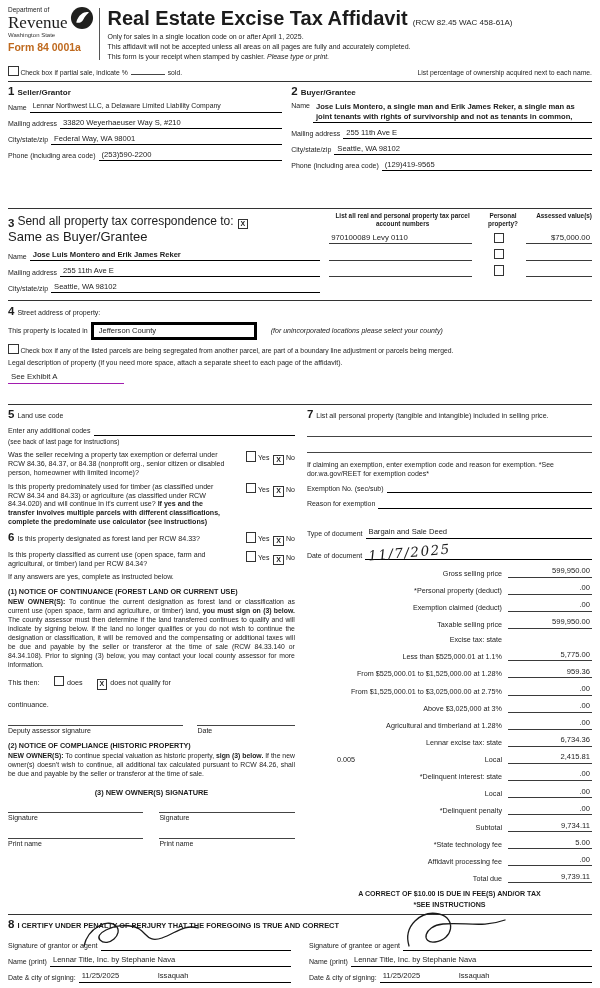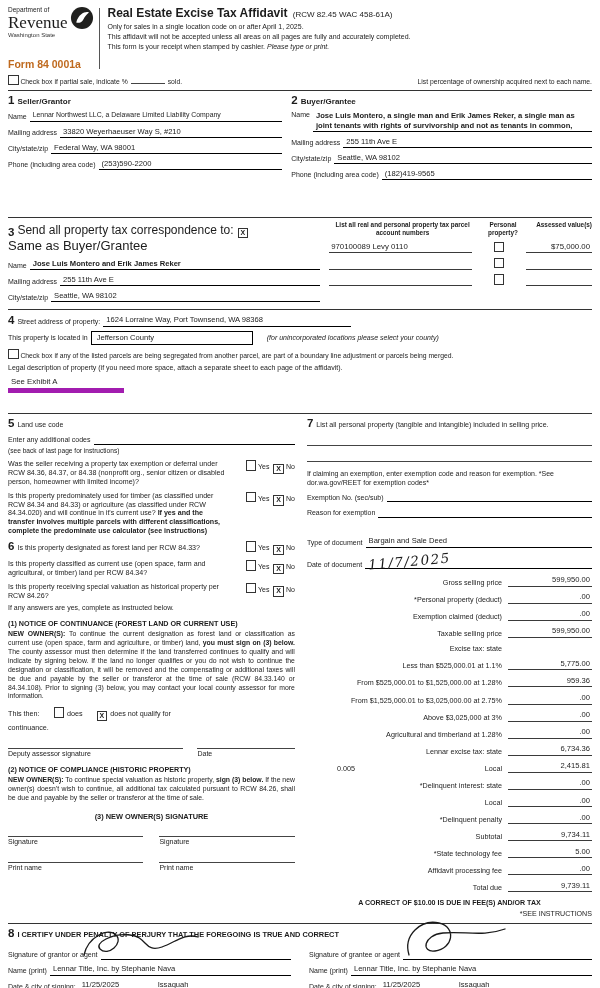--- a/index.html
+++ b/index.html
@@ -10,24 +10,24 @@
   .it{font-style:italic}
   
   .hdr{display:flex;align-items:flex-start}
   .agency{display:flex;align-items:flex-start;gap:3px}
   .dept-small{font-size:6.5px}
   .dept-big{font-size:17px;font-weight:normal;font-family:"Liberation Serif",serif;line-height:1}
   .dept-sub{font-size:6px;color:#333;margin-top:1px}
   .logo svg{display:block}
   .vrule{width:1px;background:#555;align-self:stretch;margin:2px 7px 2px 5px}
   .hdr-right{flex:1}
-  .title{font-size:12px;font-weight:bold}
+  .title{font-size:20px;font-weight:bold}
   .rcw{font-size:8px;margin-left:3px}
   .hnote{font-size:7px;margin-top:1.5px}
-  .form-no{color:#bf6a1f;font-weight:bold;font-size:10.5px;margin-top:18px}
+  .form-no{color:#bf6a1f;font-weight:bold;font-size:10.5px;margin-top:1px}
   .partial-row{display:flex;justify-content:space-between;font-size:6.8px;margin-top:4px;
                padding-bottom:4px;border-bottom:1px solid #333;align-items:flex-end}
   .pblank{display:inline-block;width:34px;border-bottom:1px solid #444;height:7px;margin:0 3px}
   .cb{display:inline-block;width:8.5px;height:8.5px;border:1px solid #333;font-size:7px;
       line-height:8px;text-align:center;font-weight:bold;vertical-align:-1.5px;background:#fff}
   
   .sechead{display:flex;align-items:flex-end;margin-top:2px}
   .secnum{font-size:11.5px;font-weight:bold;margin-right:3px;line-height:1}
   .sectitle{font-weight:bold;font-size:8px}
   .frow{display:flex;align-items:flex-end;margin-top:4.5px}
@@ -45,25 +45,25 @@
   .s3L{width:55%;padding-right:9px;box-sizing:border-box}
   .s3R{width:45%}
   .phead{display:flex;font-size:6.4px;font-weight:bold;text-align:center;gap:4px}
   .prow{display:flex;margin-top:4.5px;align-items:flex-end;gap:4px}
   .pc1{flex:1}
   .pc2{width:46px;text-align:center}
   .pc3{width:62px;text-align:right}
   .uline{border-bottom:1px solid #3a3a3a;min-height:9px;padding:0 2px 1px}
   
   .s4{border-bottom:1px solid #333;padding:3px 0 2px;min-height:82px}
-  .locbox{border:1px solid #000000;padding:1px 5px;min-width:150px;display:inline-block;font-size:7.6px}
+  .locbox{border:3px solid #000000;padding:1px 5px;min-width:150px;display:inline-block;font-size:7.6px}
   .locnote{font-size:7px;font-style:italic;margin-left:14px}
   .seg{font-size:6.8px;margin-top:4px}
   .legal{font-size:7px;margin-top:4px}
-  .exhibit{display:inline-block;min-width:110px;border-bottom:5px solid #a21caf;padding:1px 3px;margin-top:3px}
+  .exhibit{display:inline-block;min-width:110px;border-bottom:1px solid #a21caf;padding:1px 3px;margin-top:3px}
   .s4blank{height:18px}
   
   .s567{border-bottom:1px solid #333;padding:4px 0 4px;min-height:462px}
   .L57{width:50.5%;padding-right:8px;box-sizing:border-box}
   .R57{width:49.5%;padding-left:4px;box-sizing:border-box}
   .qrow{display:flex;margin-top:5px}
   .qtext{flex:1;padding-right:5px;font-size:7.1px}
   .yn{width:62px;white-space:nowrap;text-align:right;font-size:7px}
   .yn .cb{margin-left:4px;margin-right:2px}
   .tinynote{font-size:6.6px;margin-top:2px}
@@ -84,21 +84,21 @@
   .hand{font-family:"DejaVu Serif",serif;font-style:italic;font-size:13.5px;letter-spacing:1.5px;
         display:inline-block;transform:rotate(-5deg) translateY(1px);color:#1b1b1b}
   
   .taxtable{margin-top:5px}
   .trow{display:flex;align-items:flex-end;margin-top:5.6px}
   .tlabel{flex:1;text-align:right;padding-right:6px;font-size:7.2px;white-space:nowrap}
   .tval{width:80px;border-bottom:1px solid #3a3a3a;text-align:right;padding:0 2px 1px;font-size:7.6px;min-height:9px}
   .nb{border-bottom:none}
   .tprefix{font-size:7.2px;padding-left:30px}
   .minimum{font-weight:bold;font-size:7.1px;text-align:center;margin-top:7px}
-  .seeinstr{font-weight:normal;font-size:7.1px;text-align:right;margin-top:2px}
+  .seeinstr{font-weight:bold;font-size:7.1px;text-align:center;margin-top:2px}
   
   .s8{border-bottom:1px solid #333;padding:4px 0 6px;min-height:74px;position:relative}
   .certify{display:flex;align-items:flex-end}
   .certify .txt{font-weight:bold;font-size:7.4px}
   .sig8{display:flex;gap:18px;margin-top:3px}
   .s8col{flex:1;position:relative}
   .scribble{position:absolute;pointer-events:none}
 </style>
 </head>
 <body>
@@ -175,21 +175,21 @@
       <div class="frow">
           <span class="flabel">Mailing address</span>
           <span class="fval">255 11th Ave E</span>
         </div>
       <div class="frow">
           <span class="flabel">City/state/zip</span>
           <span class="fval">Seattle, WA 98102</span>
         </div>
       <div class="frow">
           <span class="flabel">Phone (including area code)</span>
-          <span class="fval">(182)419-9565</span>
+          <span class="fval">(129)419-9565</span>
         </div>
     </section>
   </div>
 
   <div class="cols s3">
     <section class="s3L">
       <div class="sechead" style="flex-wrap:wrap">
         <span class="secnum">3</span>
         <span style="font-size:12px">Send all property tax correspondence to:</span>
         <span class="cb" style="margin:0 3px 0 4px">X</span>
@@ -229,21 +229,20 @@
         <div class="pc2"><span class="cb"></span></div>
         <div class="pc3 uline"></div>
       </div>
     </section>
   </div>
 
   <section class="s4">
     <div class="frow" style="margin-top:2px">
       <span class="secnum">4</span>
       <span class="flabel">Street address of property:</span>
-      <span class="fval" style="max-width:330px">1624 Lorraine Way, Port Townsend, WA 98368</span>
       <span style="flex:1"></span>
     </div>
     <div class="frow" style="align-items:center">
       <span class="flabel">This property is located in</span>
       <span class="locbox">Jefferson County</span>
       <span class="locnote">(for unincorporated locations please select your county)</span>
     </div>
     <div class="seg">
       <span class="cb"></span>
       <span>Check box if any of the listed parcels are being segregated from another parcel, are part of a boundary line adjustment or parcels being merged.</span>
@@ -277,35 +276,31 @@
 
       <section>
         <div class="qrow">
           <span class="qtext"><span class="secnum">6</span><span>Is this property designated as forest land per RCW 84.33?</span></span>
           <span class="yn"><span class="cb"></span><span>Yes</span><span class="cb">X</span><span>No</span></span>
         </div>
         <div class="qrow">
           <span class="qtext">Is this property classified as current use (open space, farm and agricultural, or timber) land per RCW 84.34?</span>
           <span class="yn"><span class="cb"></span><span>Yes</span><span class="cb">X</span><span>No</span></span>
         </div>
-        <div class="qrow">
-          <span class="qtext">Is this property receiving special valuation as historical property per RCW 84.26?</span>
-          <span class="yn"><span class="cb"></span><span>Yes</span><span class="cb">X</span><span>No</span></span>
-        </div>
         <div class="tinynote" style="font-size:7px;margin-top:4px">If any answers are yes, complete as instructed below.</div>
 
         <div class="ntitle">(1) NOTICE OF CONTINUANCE (FOREST LAND OR CURRENT USE)</div>
         <div class="nbody"><span class="bold">NEW OWNER(S):</span><span> To continue the current designation as forest land or classification as current use (open space, farm and agriculture, or timber) land, </span><span class="bold">you must sign on (3) below.</span><span> The county assessor must then determine if the land transferred continues to qualify and will indicate by signing below. If the land no longer qualifies or you do not wish to continue the designation or classification, it will be removed and the compensating or additional taxes will be due and payable by the seller or transferor at the time of sale (RCW 84.33.140 or 84.34.108). Prior to signing (3) below, you may contact your local county assessor for more information.</span></div>
 
         <div class="landrow">
           <span>This then:</span>
           <span class="cb"></span><span>does</span>
           <span class="cb">X</span><span>does not qualify for</span>
         </div>
-        <div class="landrow" style="margin-top:2px">continuance.</div>
+        <div class="landrow" style="margin-top:10px">continuance.</div>
 
         <div class="deprow">
           <div class="depcell dep1">Deputy assessor signature</div>
           <div class="depcell dep2">Date</div>
         </div>
 
         <div class="ntitle">(2) NOTICE OF COMPLIANCE (HISTORIC PROPERTY)</div>
         <div class="nbody"><span class="bold">NEW OWNER(S):</span><span> To continue special valuation as historic property, </span><span class="bold">sign (3) below.</span><span> If the new owner(s) doesn't wish to continue, all additional tax calculated pursuant to RCW 84.26, shall be due and payable by the seller or transferor at the time of sale.</span></div>
 
         <div class="n3title">(3) NEW OWNER(S) SIGNATURE</div>

